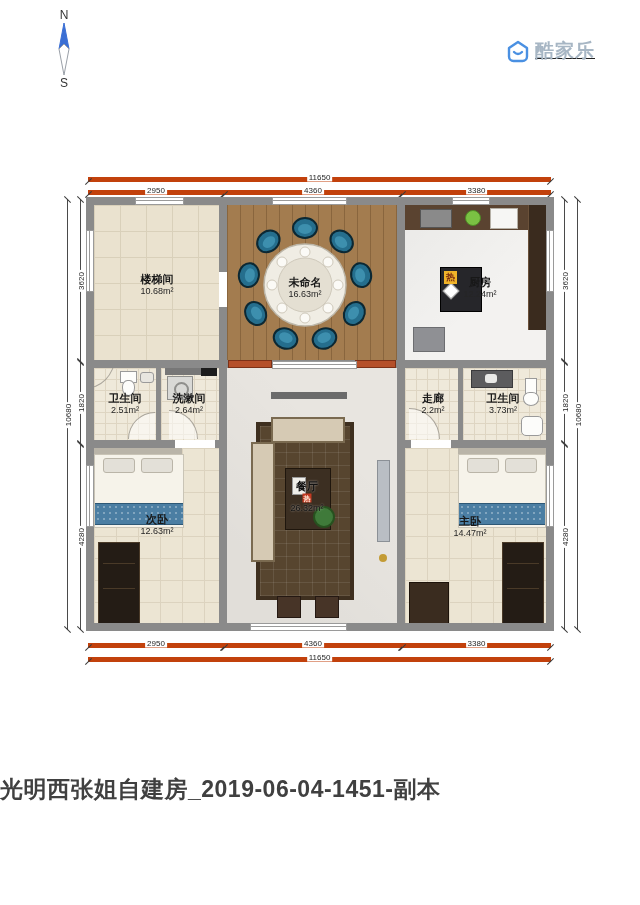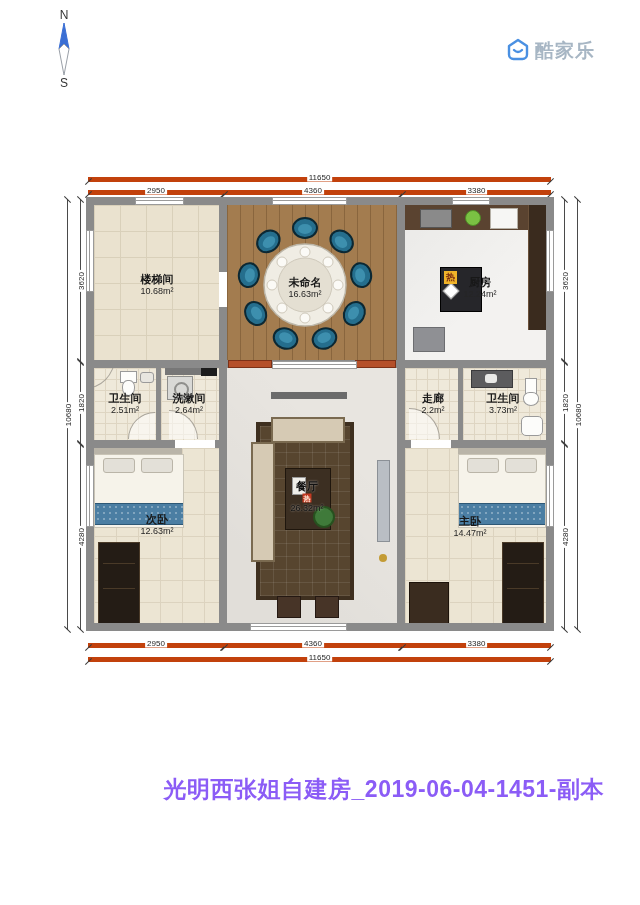--- a/index.html
+++ b/index.html
@@ -5,21 +5,21 @@
   html,body{margin:0;padding:0;background:#fff;}
   .page{position:relative;width:640px;height:905px;background:#ffffff;overflow:hidden;
         font-family:"Liberation Sans","DejaVu Sans",sans-serif;color:#222;}
   .abs{position:absolute;}
 
   
   .compass{position:absolute;left:48px;top:8px;width:32px;height:92px;text-align:center;}
   .compass .pt{font-size:12px;color:#333;line-height:14px;}
 
   
-  .logo{position:absolute;left:506px;top:38px;display:flex;align-items:flex-start;gap:5px;}
+  .logo{position:absolute;left:506px;top:38px;display:flex;align-items:flex-end;gap:5px;text-decoration:underline;}
   .logo .brand{font-size:19px;font-weight:bold;color:#a7b6c4;letter-spacing:1px;}
 
   
   .dim{position:absolute;}
   .dim-h{border-top:5px solid #c2410c;height:0;}
   .dim-v{border-left:1px solid #4a4a4a;width:0;}
   .dim-h::before,.dim-h::after{content:'';position:absolute;width:9px;height:1px;background:#3a3a3a;top:-1px;transform:rotate(-45deg);}
   .dim-h::before{left:-4px;} .dim-h::after{right:-4px;}
   .dim-v::before,.dim-v::after{content:'';position:absolute;height:9px;width:1px;background:#3a3a3a;left:-1px;transform:rotate(-45deg);}
   .dim-v::before{top:-4px;} .dim-v::after{bottom:-4px;}
@@ -46,21 +46,21 @@
 
   .rlabel{position:absolute;transform:translate(-50%,-50%);text-align:center;line-height:1.3;white-space:nowrap;}
   .rlabel .rn{font-size:11px;font-weight:bold;color:#181818;}
   .rlabel .ra{font-size:9px;color:#262626;}
   .badge-hot{display:inline-block;width:13px;height:13px;background:#f0b429;color:#7a2a10;
              font-size:9px;line-height:13px;text-align:center;font-weight:bold;}
   .badge-hot-red{display:block;margin:0 auto;width:9px;height:9px;background:#c23a22;color:#ffe9d8;
              font-size:7px;line-height:9px;text-align:center;font-weight:bold;}
 
   
-  .title{position:absolute;left:0;top:774px;width:604px;text-align:right;font-size:23px;font-weight:800;color:#8b5cf6;letter-spacing:.5px;}
+  .title{position:absolute;left:0;top:774px;width:604px;text-align:left;font-size:23px;font-weight:800;color:#404040;letter-spacing:.5px;}
   .subtitle{position:absolute;left:0;top:817px;width:640px;text-align:center;font-size:14px;font-weight:600;color:#222;z-index:3;}
   .watermark{position:absolute;left:388px;top:793px;display:flex;align-items:center;gap:4px;z-index:1;}
   .watermark .wm-text{font-size:45px;font-weight:bold;color:transparent;-webkit-text-stroke:2.5px #ececec;letter-spacing:2px;line-height:60px;}
 </style>
 </head>
 <body>
 
 <div class="page">
 
   <div class="compass">

